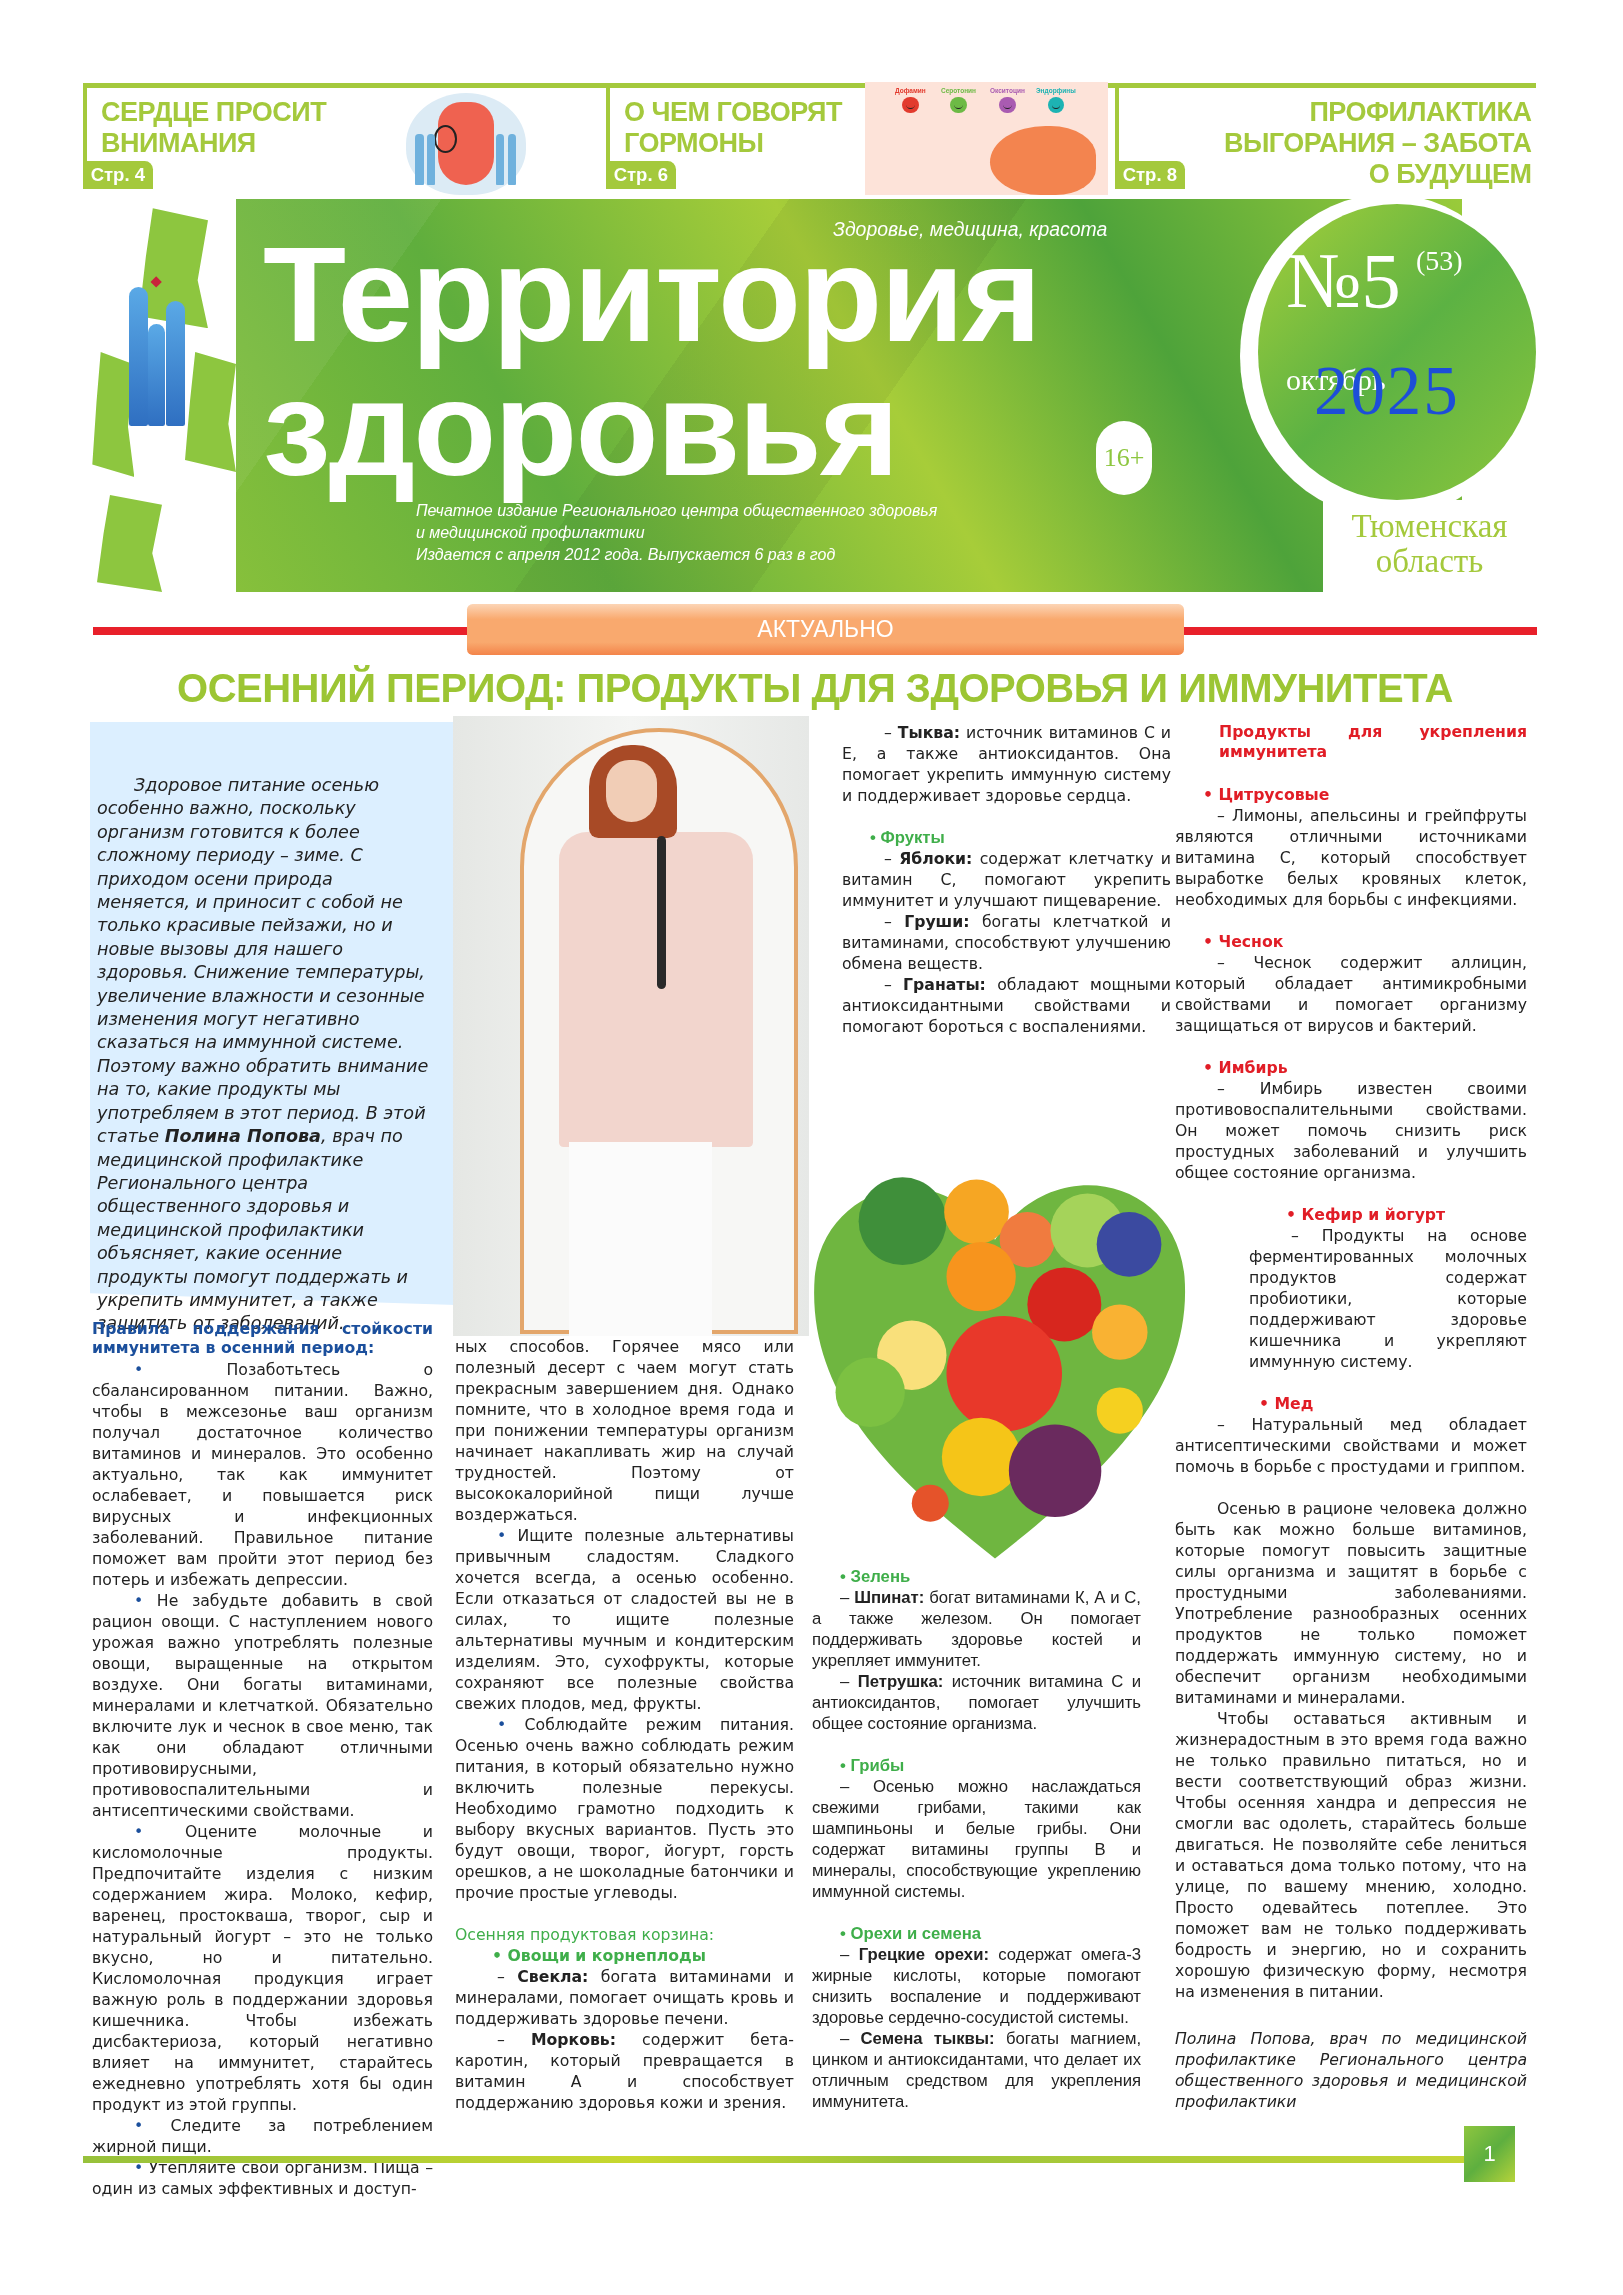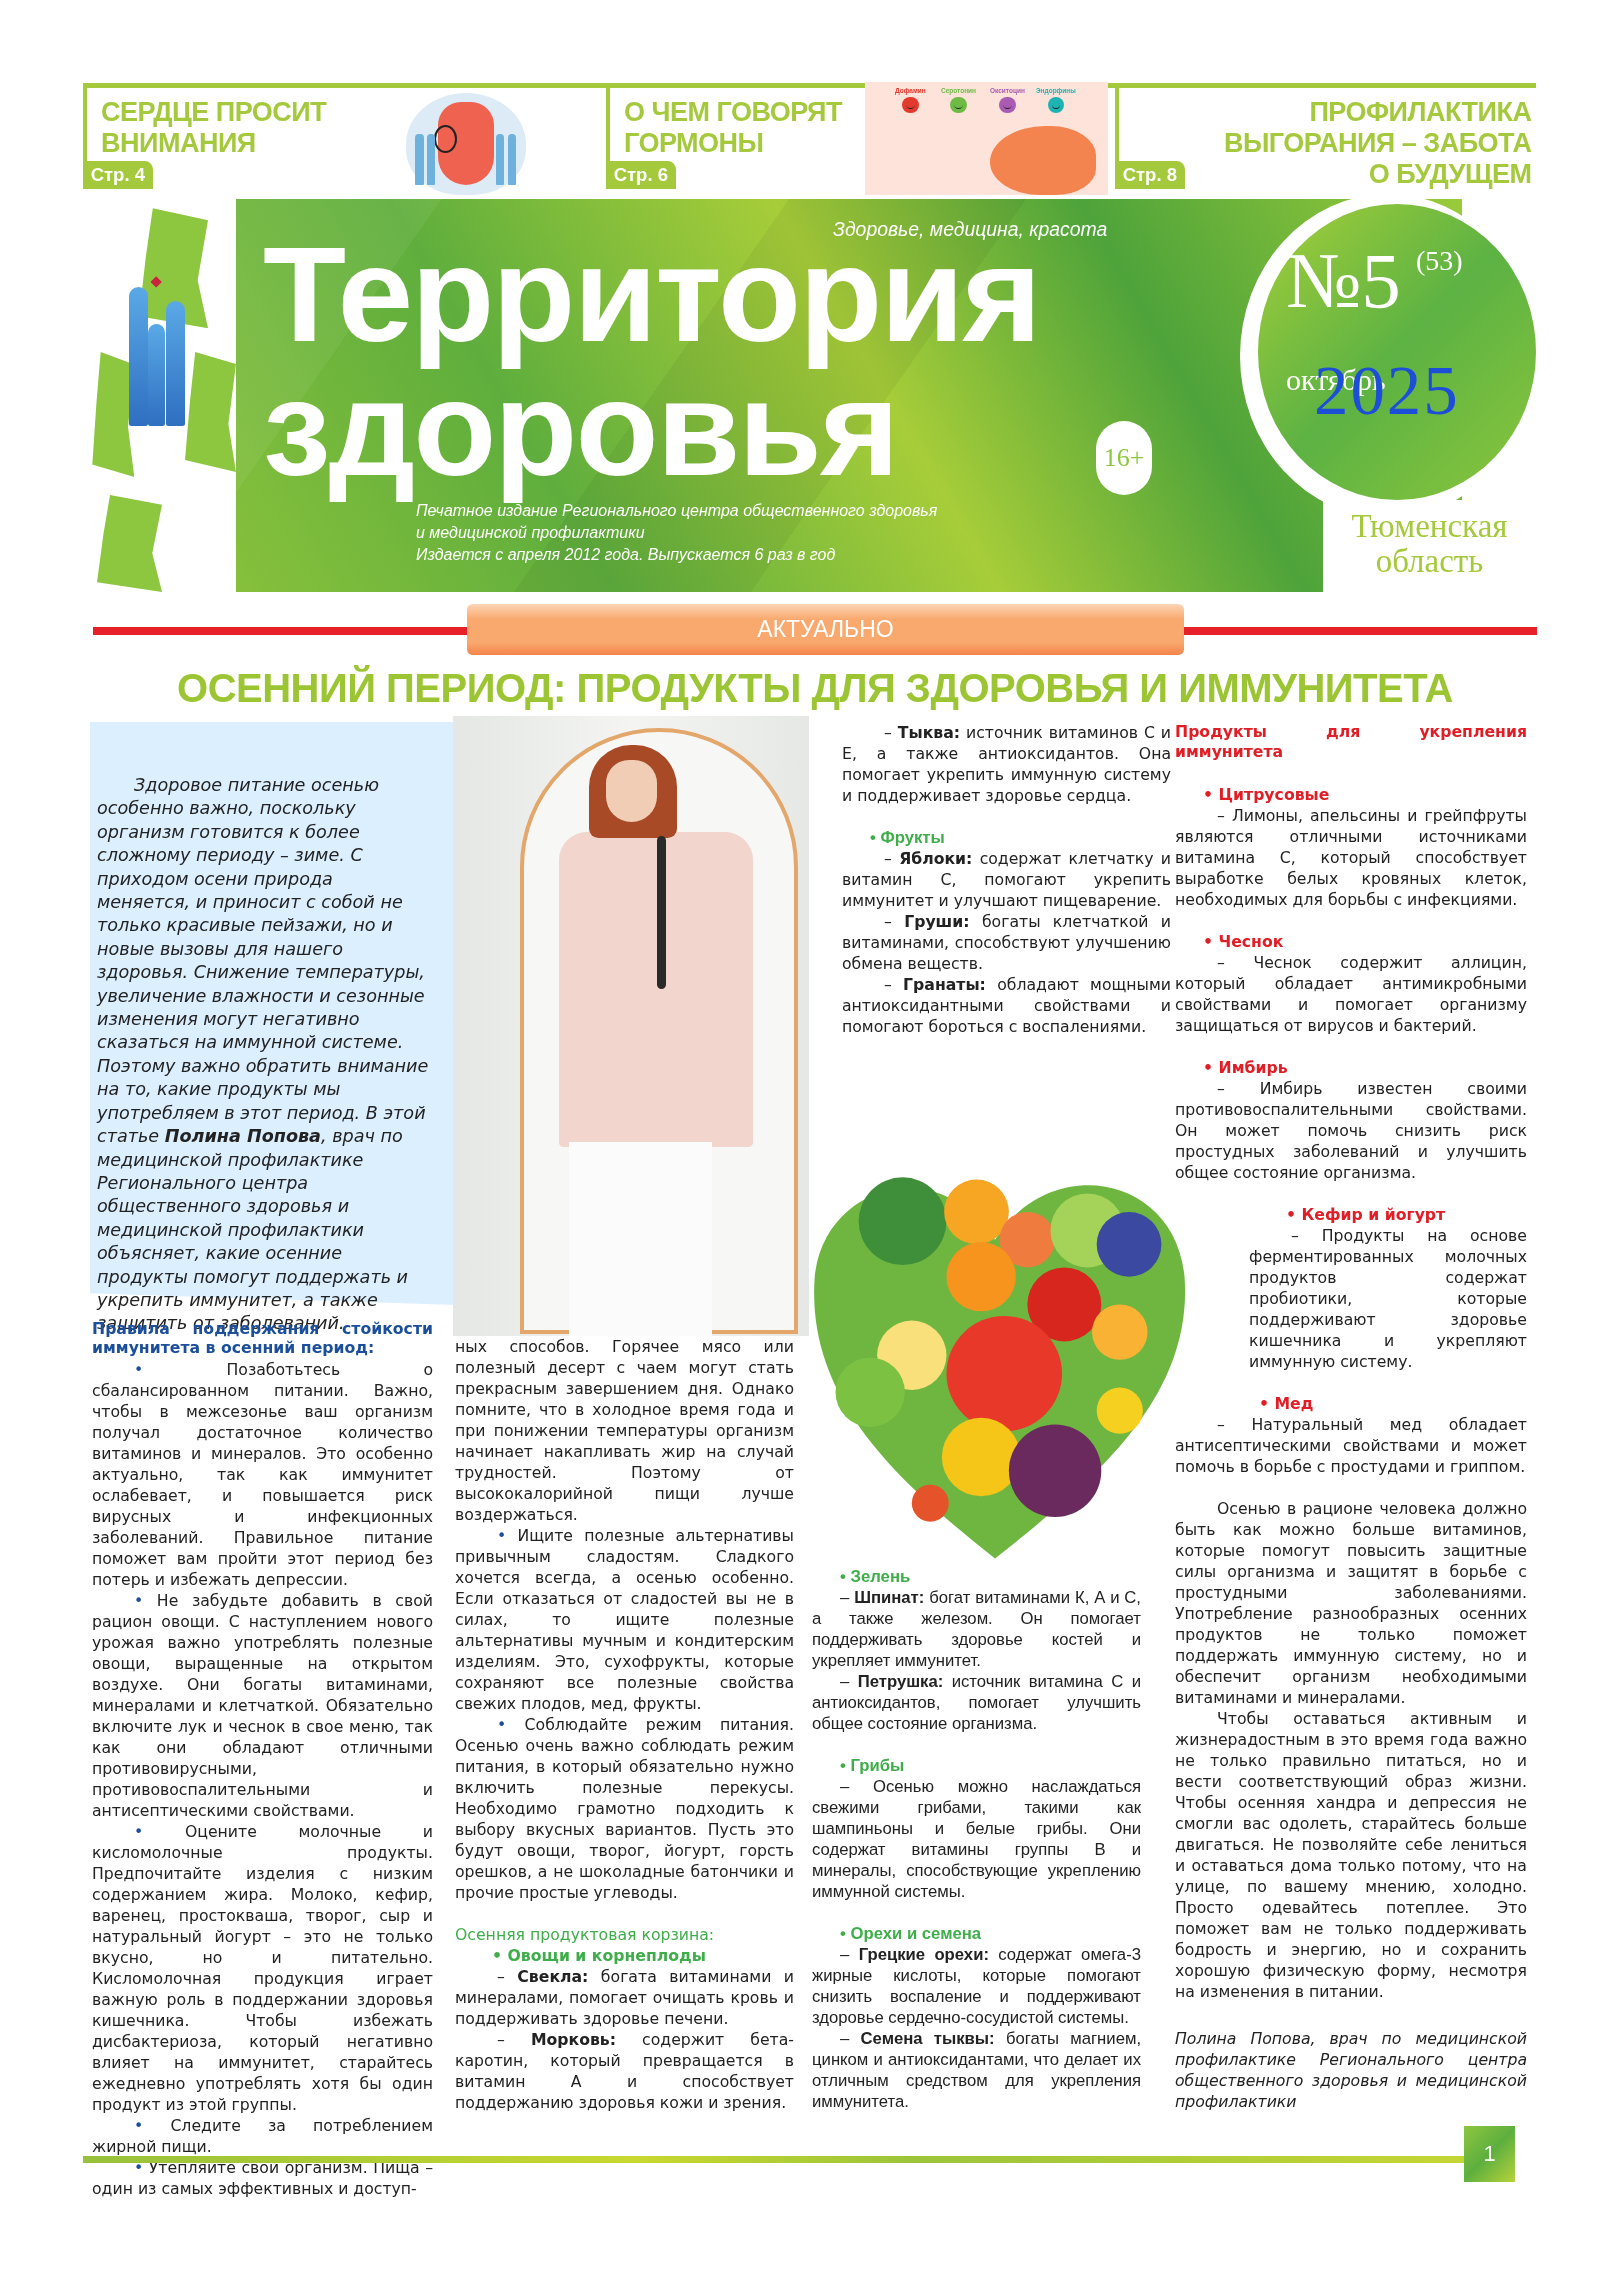--- a/index.html
+++ b/index.html
@@ -81,21 +81,21 @@
   .g-bullet::before { content: "\2022\00a0"; color: #3fae4a; }
 
   .col-3a { left: 842px; top: 722px; width: 329px; }
   .col-3a .sub, .col-3b .sub { color: #3fae4a; font-weight: 700; font-family: "Liberation Sans", sans-serif; font-size: 16.7px; text-indent: 28px; margin-top: 21px; }
   .col-3b { left: 812px; top: 1566px; width: 329px; font-family: "Liberation Sans", sans-serif; font-size: 16.7px; }
   .col-3b p { text-indent: 28px; }
 
   .heart-art { position: absolute; left: 787px; top: 1124px; width: 416px; height: 444px; }
 
   .col-4 { left: 1175px; top: 722px; width: 352px; }
-  .col-4 h4 { color: #e11d26; font-weight: 700; font-size: 15.7px; line-height: 20.4px; text-indent: 0; }
+  .col-4 h4 { color: #e11d26; font-weight: 700; font-size: 15.7px; line-height: 20.4px; text-indent: 0; margin-left: 44px; }
   .col-4 .sub { color: #e11d26; font-weight: 700; text-indent: 28px; margin-top: 21px; }
   .r-bullet::before { content: "\2022\00a0"; color: #e11d26; }
   .col-4 .sig { font-style: italic; text-indent: 0; margin-top: 26px; }
 
   
   .footer-rule { position: absolute; left: 83px; top: 2156px; width: 1383px; height: 6.5px; background: linear-gradient(90deg, #97c13b 0%, #c8d82e 40%, #9cc43a 60%, #c5d634 100%); }
   .page-number { position: absolute; left: 1464px; top: 2126px; width: 51px; height: 56px; background: linear-gradient(135deg, #8ec63f, #5eaf3f 50%, #b6d33a); color: #fff; font-family: "Liberation Sans", sans-serif; font-size: 22px; text-align: center; line-height: 56px; }
 </style>
 </head>
 <body>

